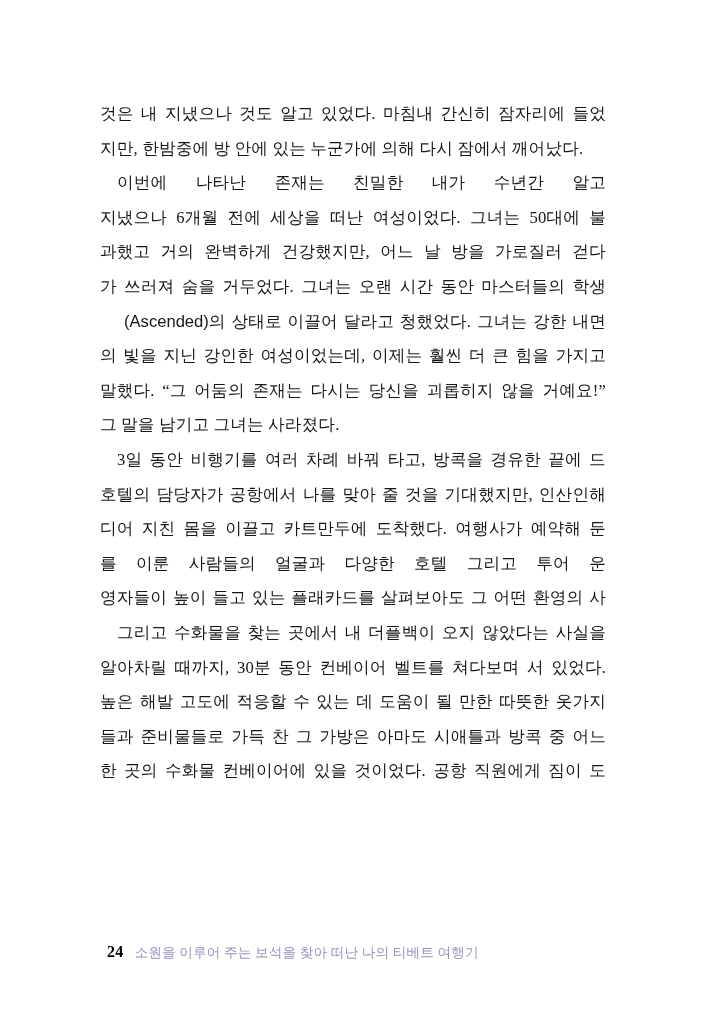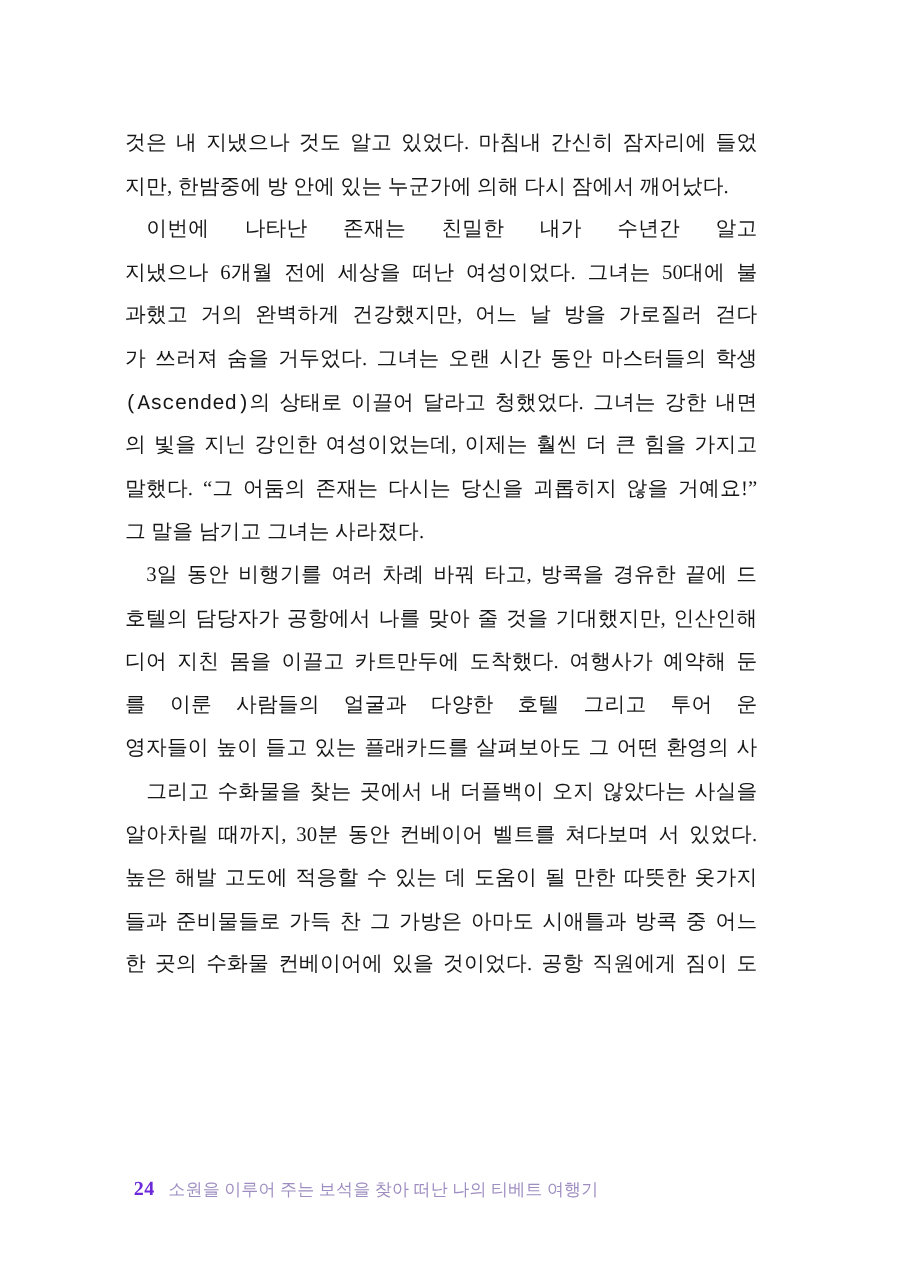--- a/index.html
+++ b/index.html
@@ -50,36 +50,37 @@
     white-space: nowrap;
   }
   .line.just > span {
     display: inline-block;
   }
   .indent {
     display: inline-block;
     width: 17px;
   }
   .latin {
-    font-family: Liberation Mono, monospace;
+    font-family: Liberation Sans, sans-serif;
     letter-spacing: 0;
+    margin-left: 24px;
   }
 
   .footer {
     position: absolute;
     left: 107px;
     top: 943px;
     display: flex;
     align-items: baseline;
     gap: 11px;
   }
   .folio {
     font-size: 16px;
     font-weight: 700;
-    color: #6d28d9;
+    color: #000000;
     letter-spacing: 0.02em;
   }
   .running-title {
     font-size: 13.6px;
     font-weight: 400;
     color: #9e8dc0;
     letter-spacing: 0.01em;
     word-break: keep-all;
   }
 </style>

